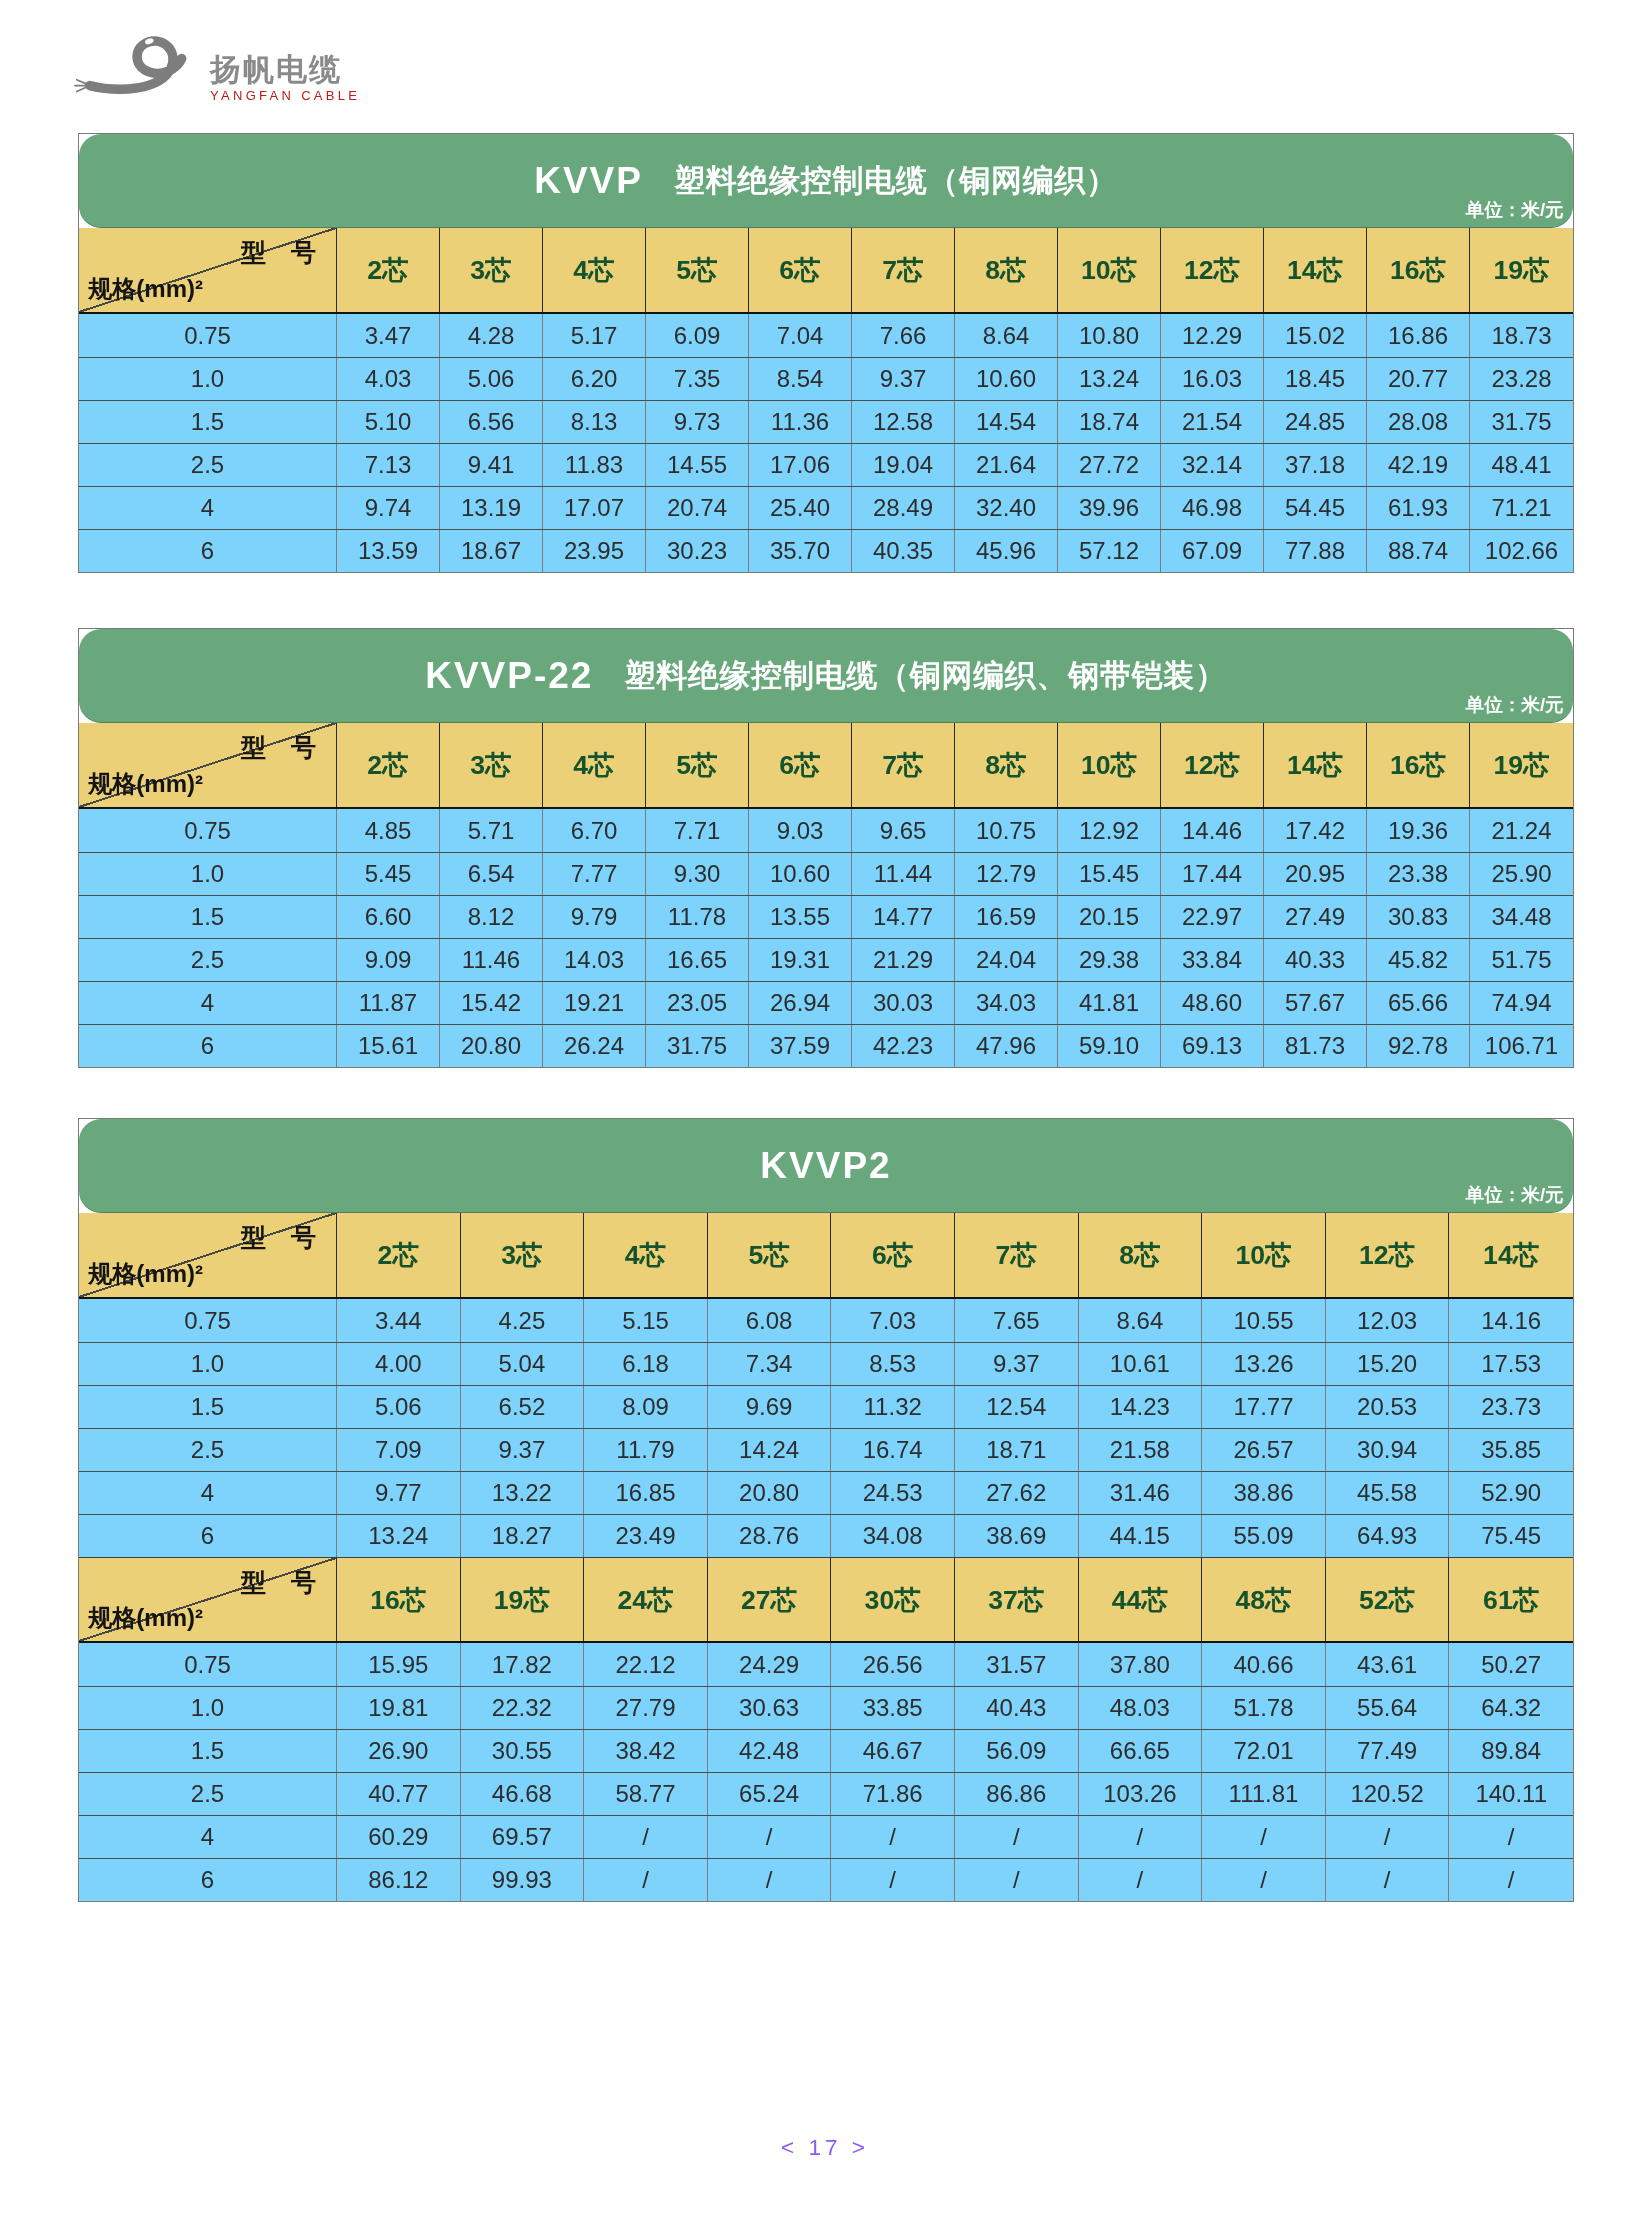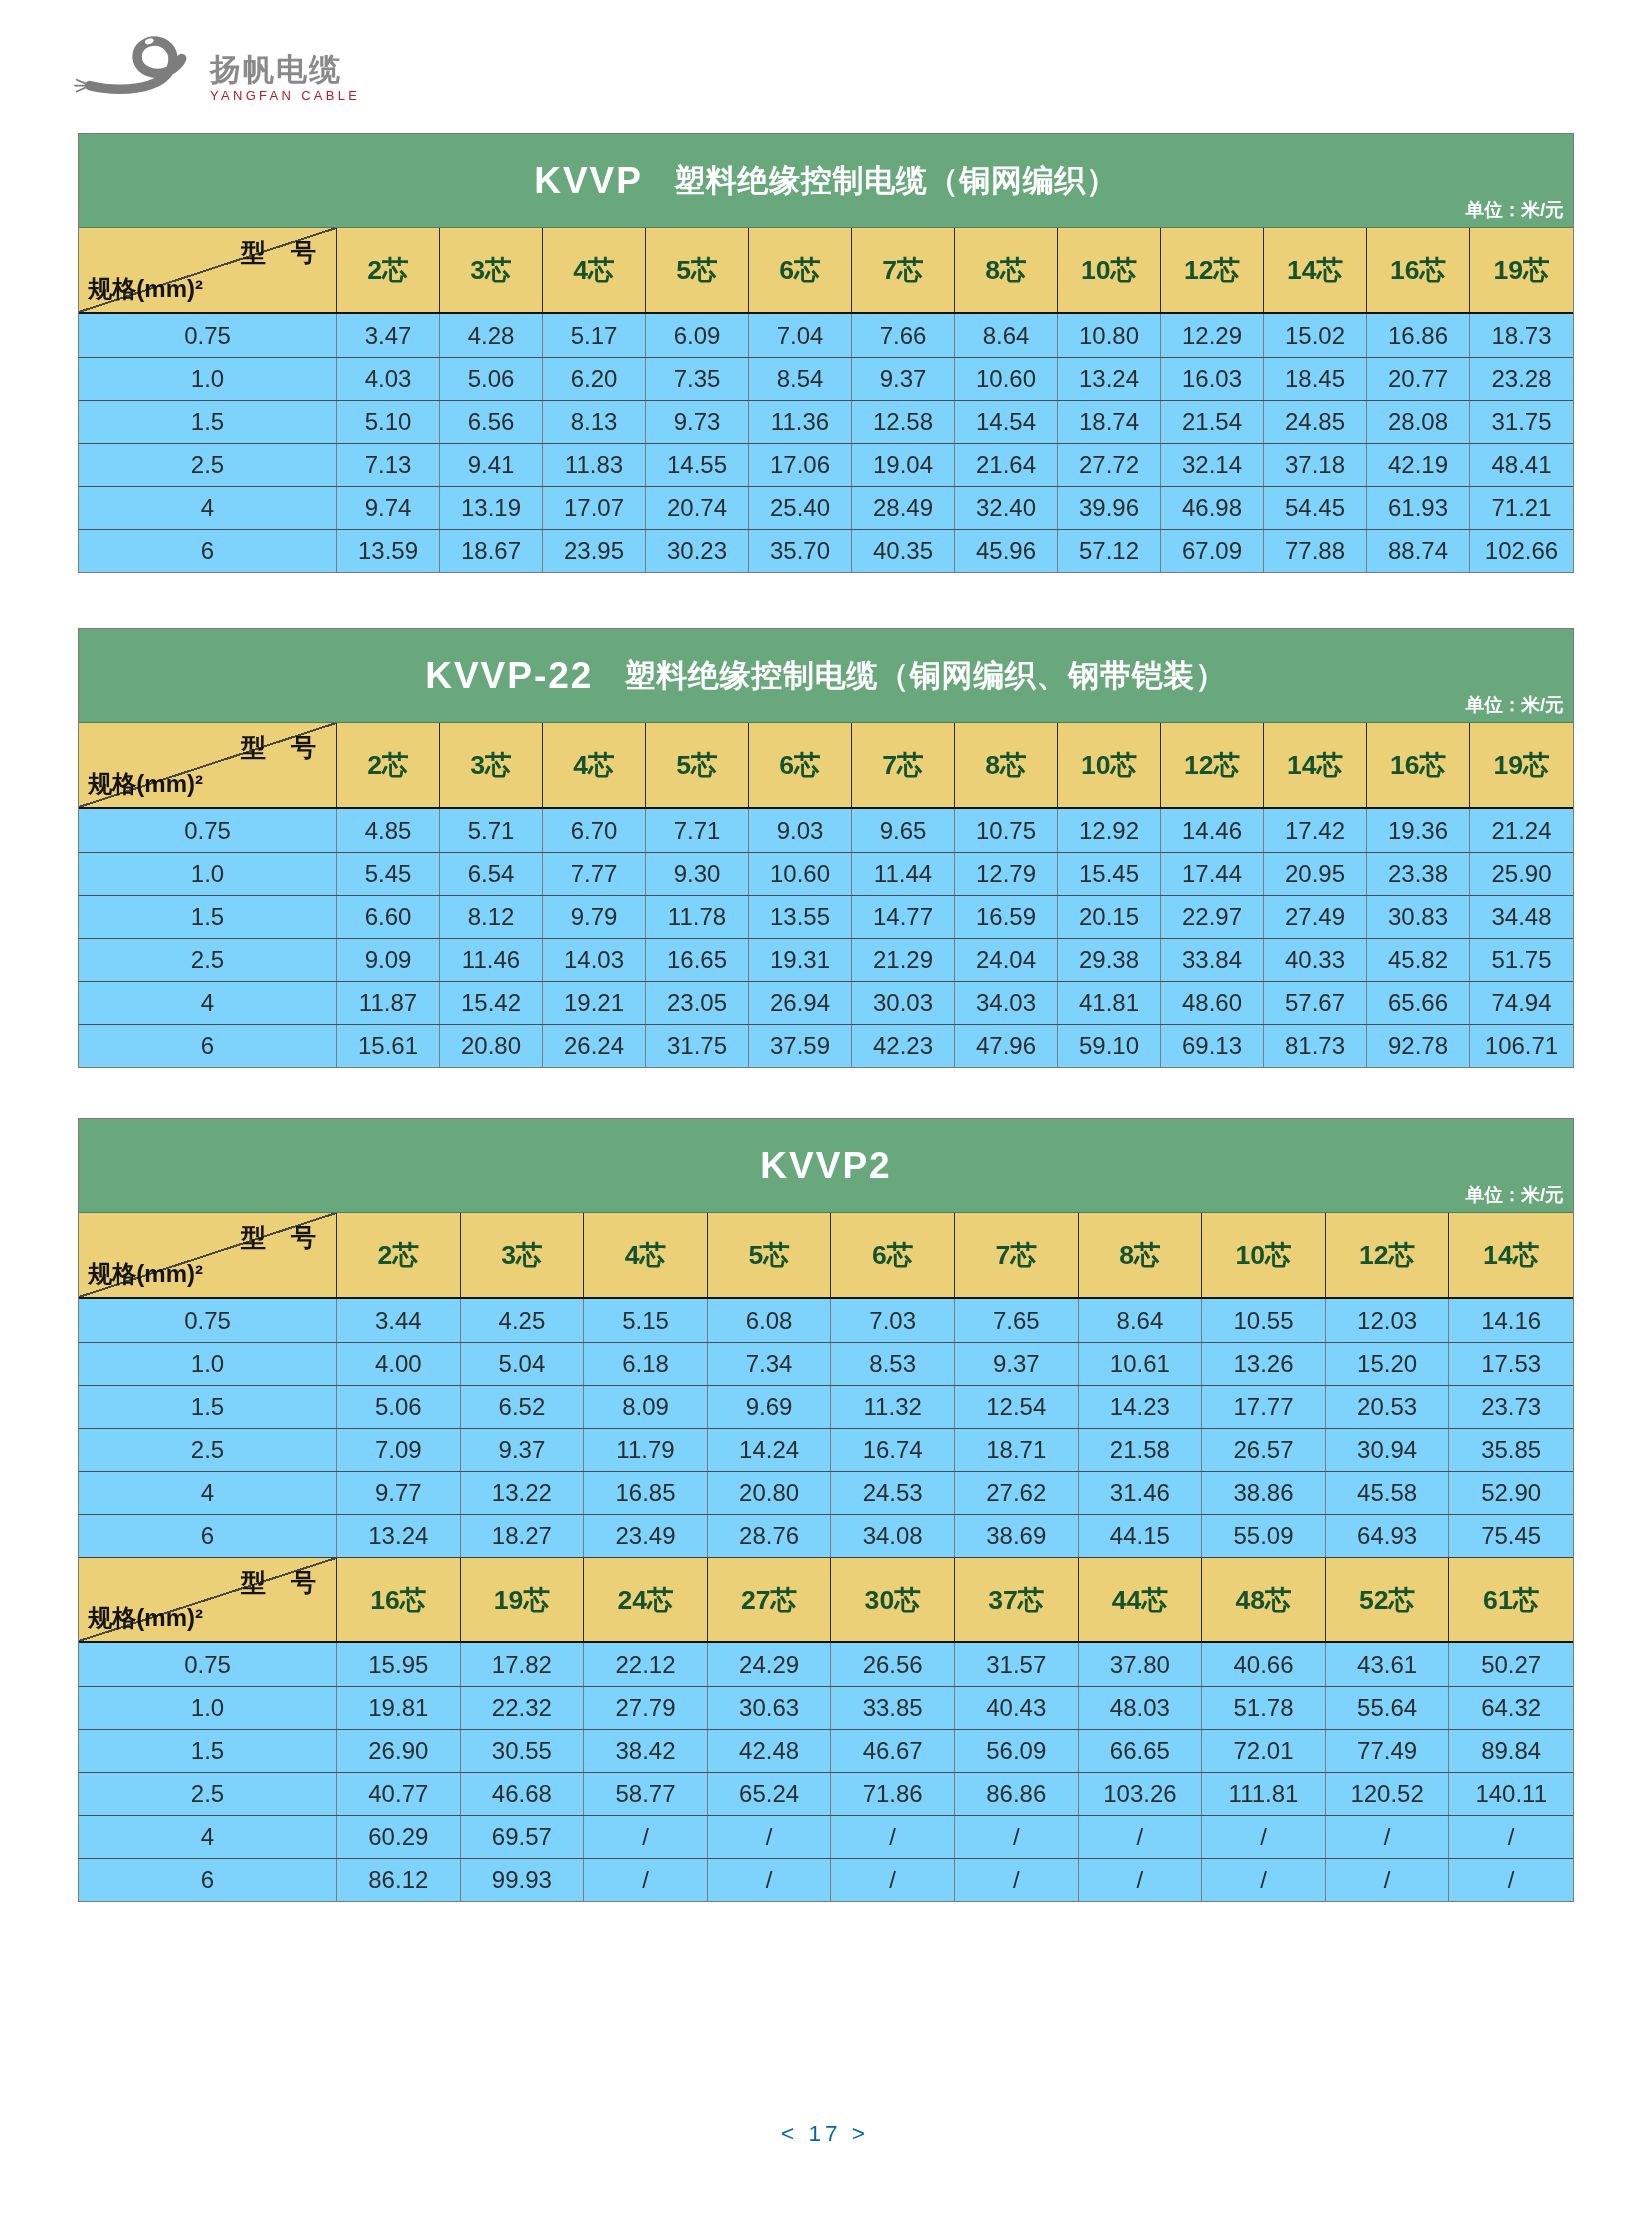--- a/index.html
+++ b/index.html
@@ -19,20 +19,21 @@
     position:absolute;left:78px;width:1496px;box-sizing:border-box;
     border:1.3px solid #767d77;background:#fff;
   }
   .ptable.t1{top:133px;}
   .ptable.t2{top:628px;}
   .ptable.t3{top:1118px;}
   .band{
     height:93px;background:#68a87c;position:relative;
     display:flex;align-items:center;justify-content:center;
     border-bottom:0.7px solid rgba(0,0,0,0.25);
+    border-radius:22px;
   }
   .band .model{color:#fff;font-weight:700;font-size:37px;letter-spacing:2px;}
   .band .desc{color:#fff;font-weight:700;font-size:31px;margin-left:31px;letter-spacing:0.7px;}
   .band .unit{position:absolute;right:9.3px;bottom:4px;color:#fff;font-size:18.6px;font-weight:700;}
   .tsection{width:100%;}
   .tsection + .tsection .trow.head{border-top:1.3px solid #3f3f3f;}
   .trow{display:grid;width:100%;box-sizing:border-box;}
   .trow.head{height:86px;background:#ecd077;border-bottom:2.7px solid #141414;}
   .trow.body{height:43px;background:#7dd3fc;}
   .trow.body + .trow.body{border-top:1.3px solid #4c4c4c;}
@@ -50,22 +51,22 @@
   }
   .corner-top{position:absolute;top:8px;right:20px;font-size:25px;font-weight:700;color:#141414;}
   .corner-bottom{position:absolute;bottom:6.6px;left:9.3px;font-size:24px;font-weight:700;color:#141414;}
   .scell,.vcell{
     display:flex;align-items:center;justify-content:center;
     font-size:24px;color:#2d2d2d;border-right:1.3px solid #7c7c7c;
   }
   .trow .cell:last-child{border-right:none;}
   
   .pagenum{
-    position:absolute;left:0;right:0;bottom:92px;text-align:center;
-    color:#0369a1;font-size:22.6px;letter-spacing:4px;
+    position:absolute;left:0;right:0;bottom:78px;text-align:center;
+    color:#8b5cf6;font-size:22.6px;letter-spacing:4px;
   }
 </style>
 </head>
 <body>
 
 <header class="logo">
   <svg viewBox="0 0 200 120" aria-hidden="true">
     <g fill="none" stroke="#7d7d7d" stroke-linecap="round">
       <path d="M30 100 C80 112 150 108 168 70 C180 42 156 18 130 26 C104 34 104 66 128 76 C152 86 178 72 186 54" stroke-width="16"></path>
       <path d="M26 98 L8 90" stroke-width="3"></path>

